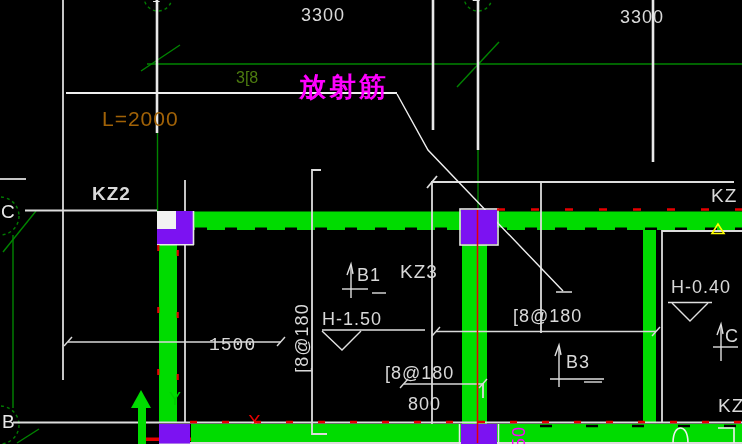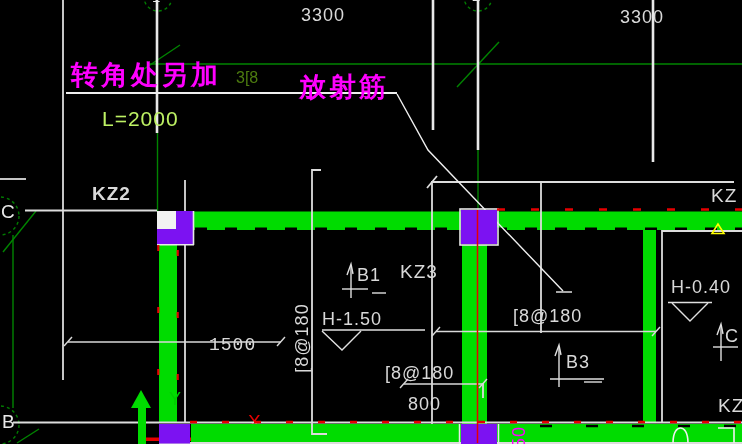--- a/index.html
+++ b/index.html
@@ -175,24 +175,23 @@
     </g>
 
     <polygon points="718,224 712,233.5 724,233.5" fill="none" stroke="#ffff00" stroke-width="1.6"></polygon>
 
     <g>
       <rect x="138" y="405" width="8" height="39" fill="#00dc00"></rect>
       <polygon points="131,408 151,408 141,390" fill="#00dc00"></polygon>
     </g>
   </svg>
 
-  <div class="t cn" style="left:71px;top:62px;">转角处另加</div>
   <div class="t" style="left:236px;top:70px;font-size:16px;color:#4d7c0f;">3[8</div>
   <div class="t cn" style="left:299px;top:74px;">放射筋</div>
-  <div class="t" style="left:102px;top:108px;font-size:21px;color:#bef264;letter-spacing:1px;">L=2000</div>
+  <div class="t" style="left:102px;top:108px;font-size:21px;color:#a16207;letter-spacing:1px;">L=2000</div>
 
   <div class="t dim" style="left:301px;top:6px;">3300</div>
   <div class="t dim" style="left:620px;top:8px;">3300</div>
 
   <div class="t kz" style="left:92px;top:184px;font-weight:bold;">KZ2</div>
   <div class="t kz" style="left:400px;top:262px;">KZ3</div>
   <div class="t kz" style="left:711px;top:186px;">KZ</div>
   <div class="t kz" style="left:718px;top:396px;">KZ</div>
 
   <div class="t" style="left:1px;top:202px;font-size:19px;color:#e8e8e8;">C</div>

